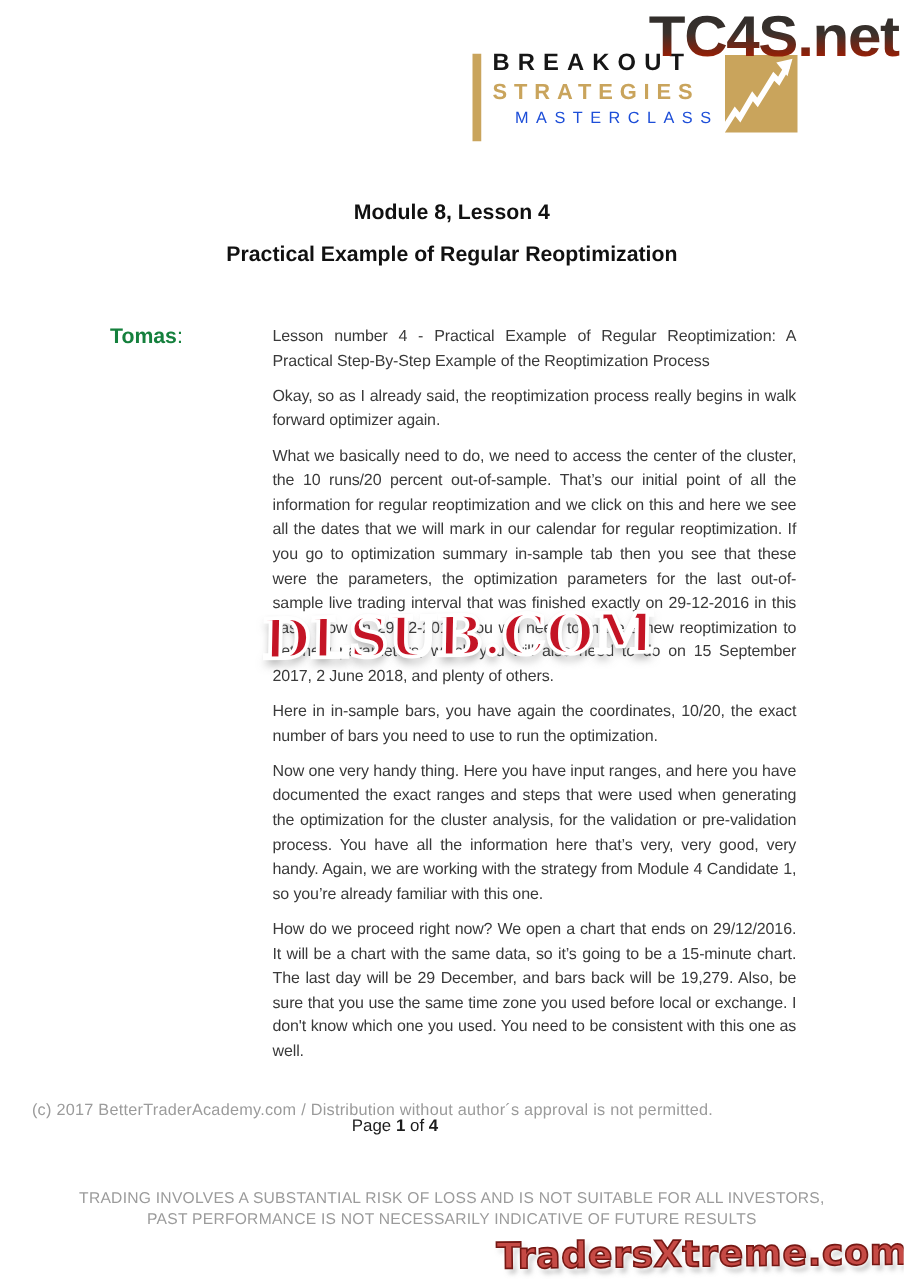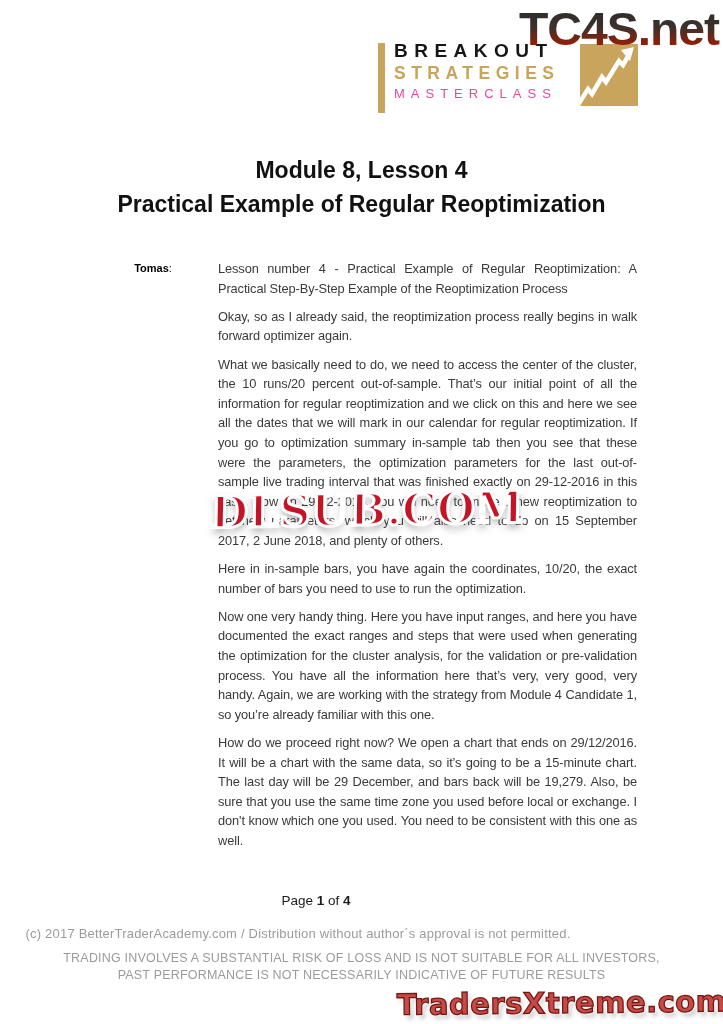--- a/index.html
+++ b/index.html
@@ -8,48 +8,48 @@
     font-family:"Liberation Sans",sans-serif;
   }
   
   .tc4s{position:absolute;top:0;right:-2px;width:210px;height:56px;z-index:6;}
   
   .logo{position:absolute;left:378px;top:40px;display:flex;align-items:flex-start;z-index:2;}
   .logo-bar{width:7px;height:70px;background:#c9a45c;margin-top:3px;}
   .logo-text{margin-left:9px;margin-right:10px;width:172px;}
   .logo-l1{font-size:19px;font-weight:bold;color:#161616;letter-spacing:6.5px;line-height:22px;white-space:nowrap;}
   .logo-l2{font-size:17.5px;font-weight:bold;color:#c9a45c;letter-spacing:5.5px;line-height:22px;white-space:nowrap;}
-  .logo-l3{font-size:13px;font-weight:400;color:#ec4899;letter-spacing:6px;line-height:20px;white-space:nowrap;}
+  .logo-l3{font-size:13px;font-weight:400;color:#1d4ed8;letter-spacing:6px;line-height:20px;white-space:nowrap;margin-left:18px;}
   .logo-mark{margin-top:2px;}
   
   .title-block{position:absolute;left:0;top:160px;width:723px;text-align:center;z-index:1;}
-  .title-1,.title-2{font-size:23px;font-weight:bold;color:#111;line-height:20px;}
+  .title-1,.title-2{font-size:17px;font-weight:bold;color:#111;line-height:20px;}
   .title-2{margin-top:14px;}
   
   .transcript{position:absolute;left:88px;top:259px;width:549px;display:flex;z-index:1;}
   .speaker-col{width:130px;flex:none;}
-  .speaker{font-size:11px;color:#000000;line-height:19.6px;text-align:center;}
+  .speaker{font-size:17px;color:#15803d;line-height:19.6px;}
   .speaker b{font-weight:bold;}
   .body-col{width:419px;flex:none;}
   .para{
     margin:0 0 8.6px 0;text-align:justify;
     font-size:12.8px;letter-spacing:-0.1px;line-height:19.6px;color:#3a3a3a;
   }
   
   .dlsub{
     position:absolute;left:210px;top:484px;z-index:7;
     font-family:"DejaVu Serif",serif;font-weight:bold;font-size:44px;letter-spacing:0px;
     color:#c41425;-webkit-text-stroke:3px #ffffff;
     text-shadow:0 0 2px rgba(160,160,160,0.9),0 5px 7px rgba(110,110,110,0.55);
     transform:rotate(-1deg) skewX(-2deg);white-space:nowrap;
   }
   
   .page-num{position:absolute;left:0;top:893px;width:632px;text-align:center;font-size:13.5px;color:#1c1c1c;z-index:1;}
   .page-num .bold{font-weight:bold;}
-  .copyright{position:absolute;left:0;top:926px;width:596px;text-align:center;font-size:13px;color:#9b9b9b;letter-spacing:0.2px;z-index:1;}
+  .copyright{position:absolute;left:0;top:880px;width:596px;text-align:center;font-size:13px;color:#9b9b9b;letter-spacing:0.2px;z-index:1;}
   .disclaimer{position:absolute;left:0;top:950px;width:723px;text-align:center;font-size:12.5px;color:#9b9b9b;line-height:17px;letter-spacing:0.2px;z-index:1;}
   
   .txtreme{
     position:absolute;right:-3px;bottom:4px;z-index:7;
     font-family:"DejaVu Sans",sans-serif;font-weight:bold;font-size:29px;letter-spacing:0.5px;
     color:#c64a45;-webkit-text-stroke:1.3px #741814;
     text-shadow:0 0 3px #ffffff,0 0 5px #ffffff,0 0 7px #ffffff,3px 4px 4px rgba(120,120,120,0.5);
     transform:rotate(-0.6deg);white-space:nowrap;
   }
 </style>

